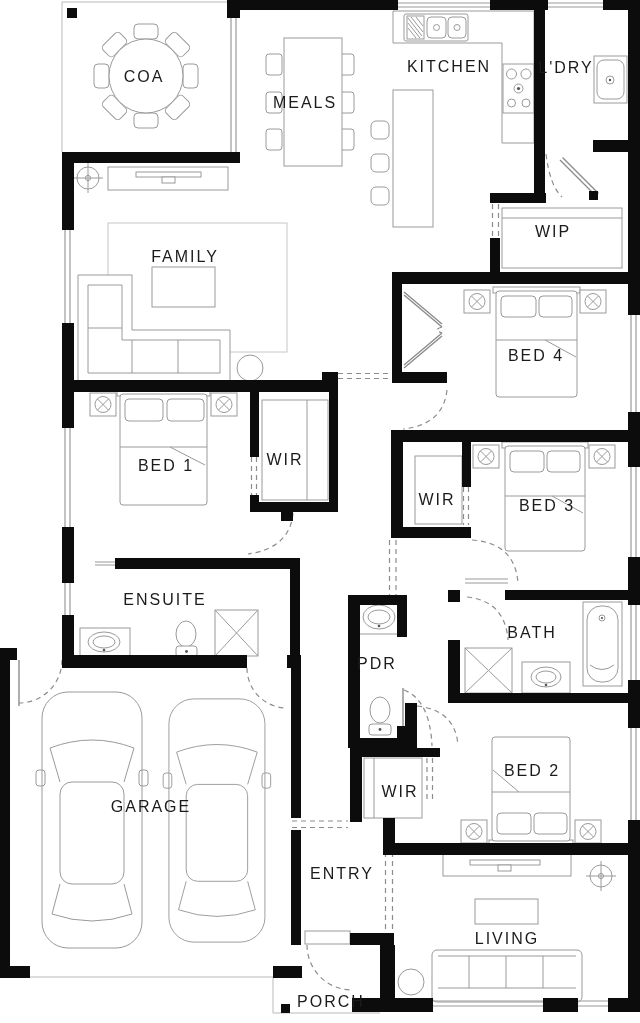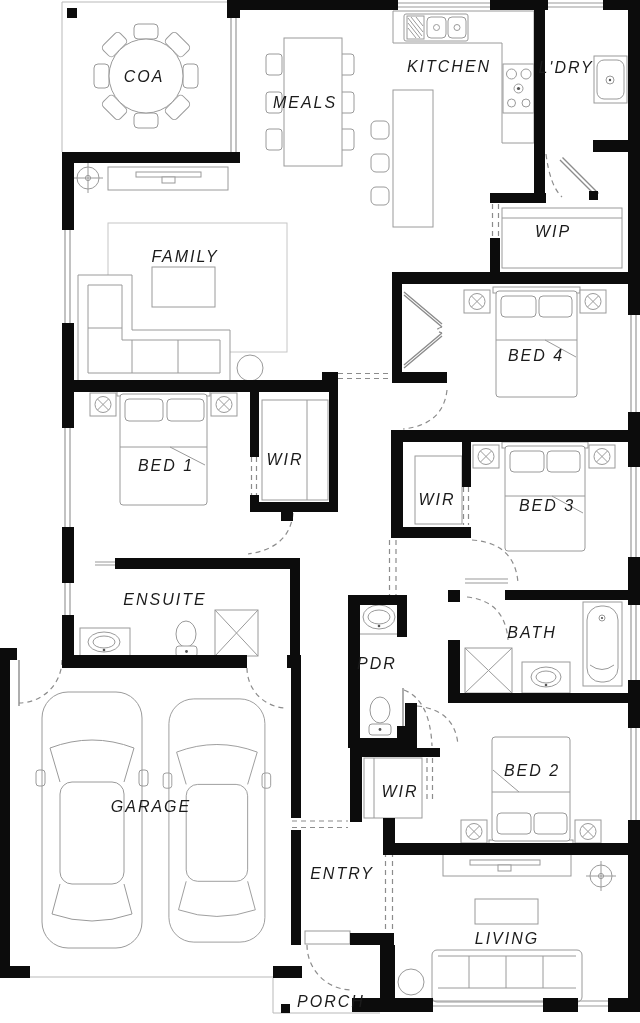--- a/index.html
+++ b/index.html
@@ -1,16 +1,16 @@
 <!DOCTYPE html>
 <html><head>
 <meta charset="utf-8">
 <style>
   html,body{margin:0;padding:0;background:#fff;}
-  .plan-wrap{position:relative;width:640px;height:1023px;background:#fff;overflow:hidden;font-style:italic;}
+  .plan-wrap{position:relative;width:640px;height:1023px;background:#fff;overflow:hidden;}
   svg{display:block;}
   .room-label{
     font-family:"Liberation Sans", sans-serif;
     font-size:16px;
     font-weight:500;
     letter-spacing:2px;
     fill:#1b1b1b;
     text-anchor:middle;
   }
   .walls{fill:#0c0c0c;stroke:none;shape-rendering:crispEdges;}

